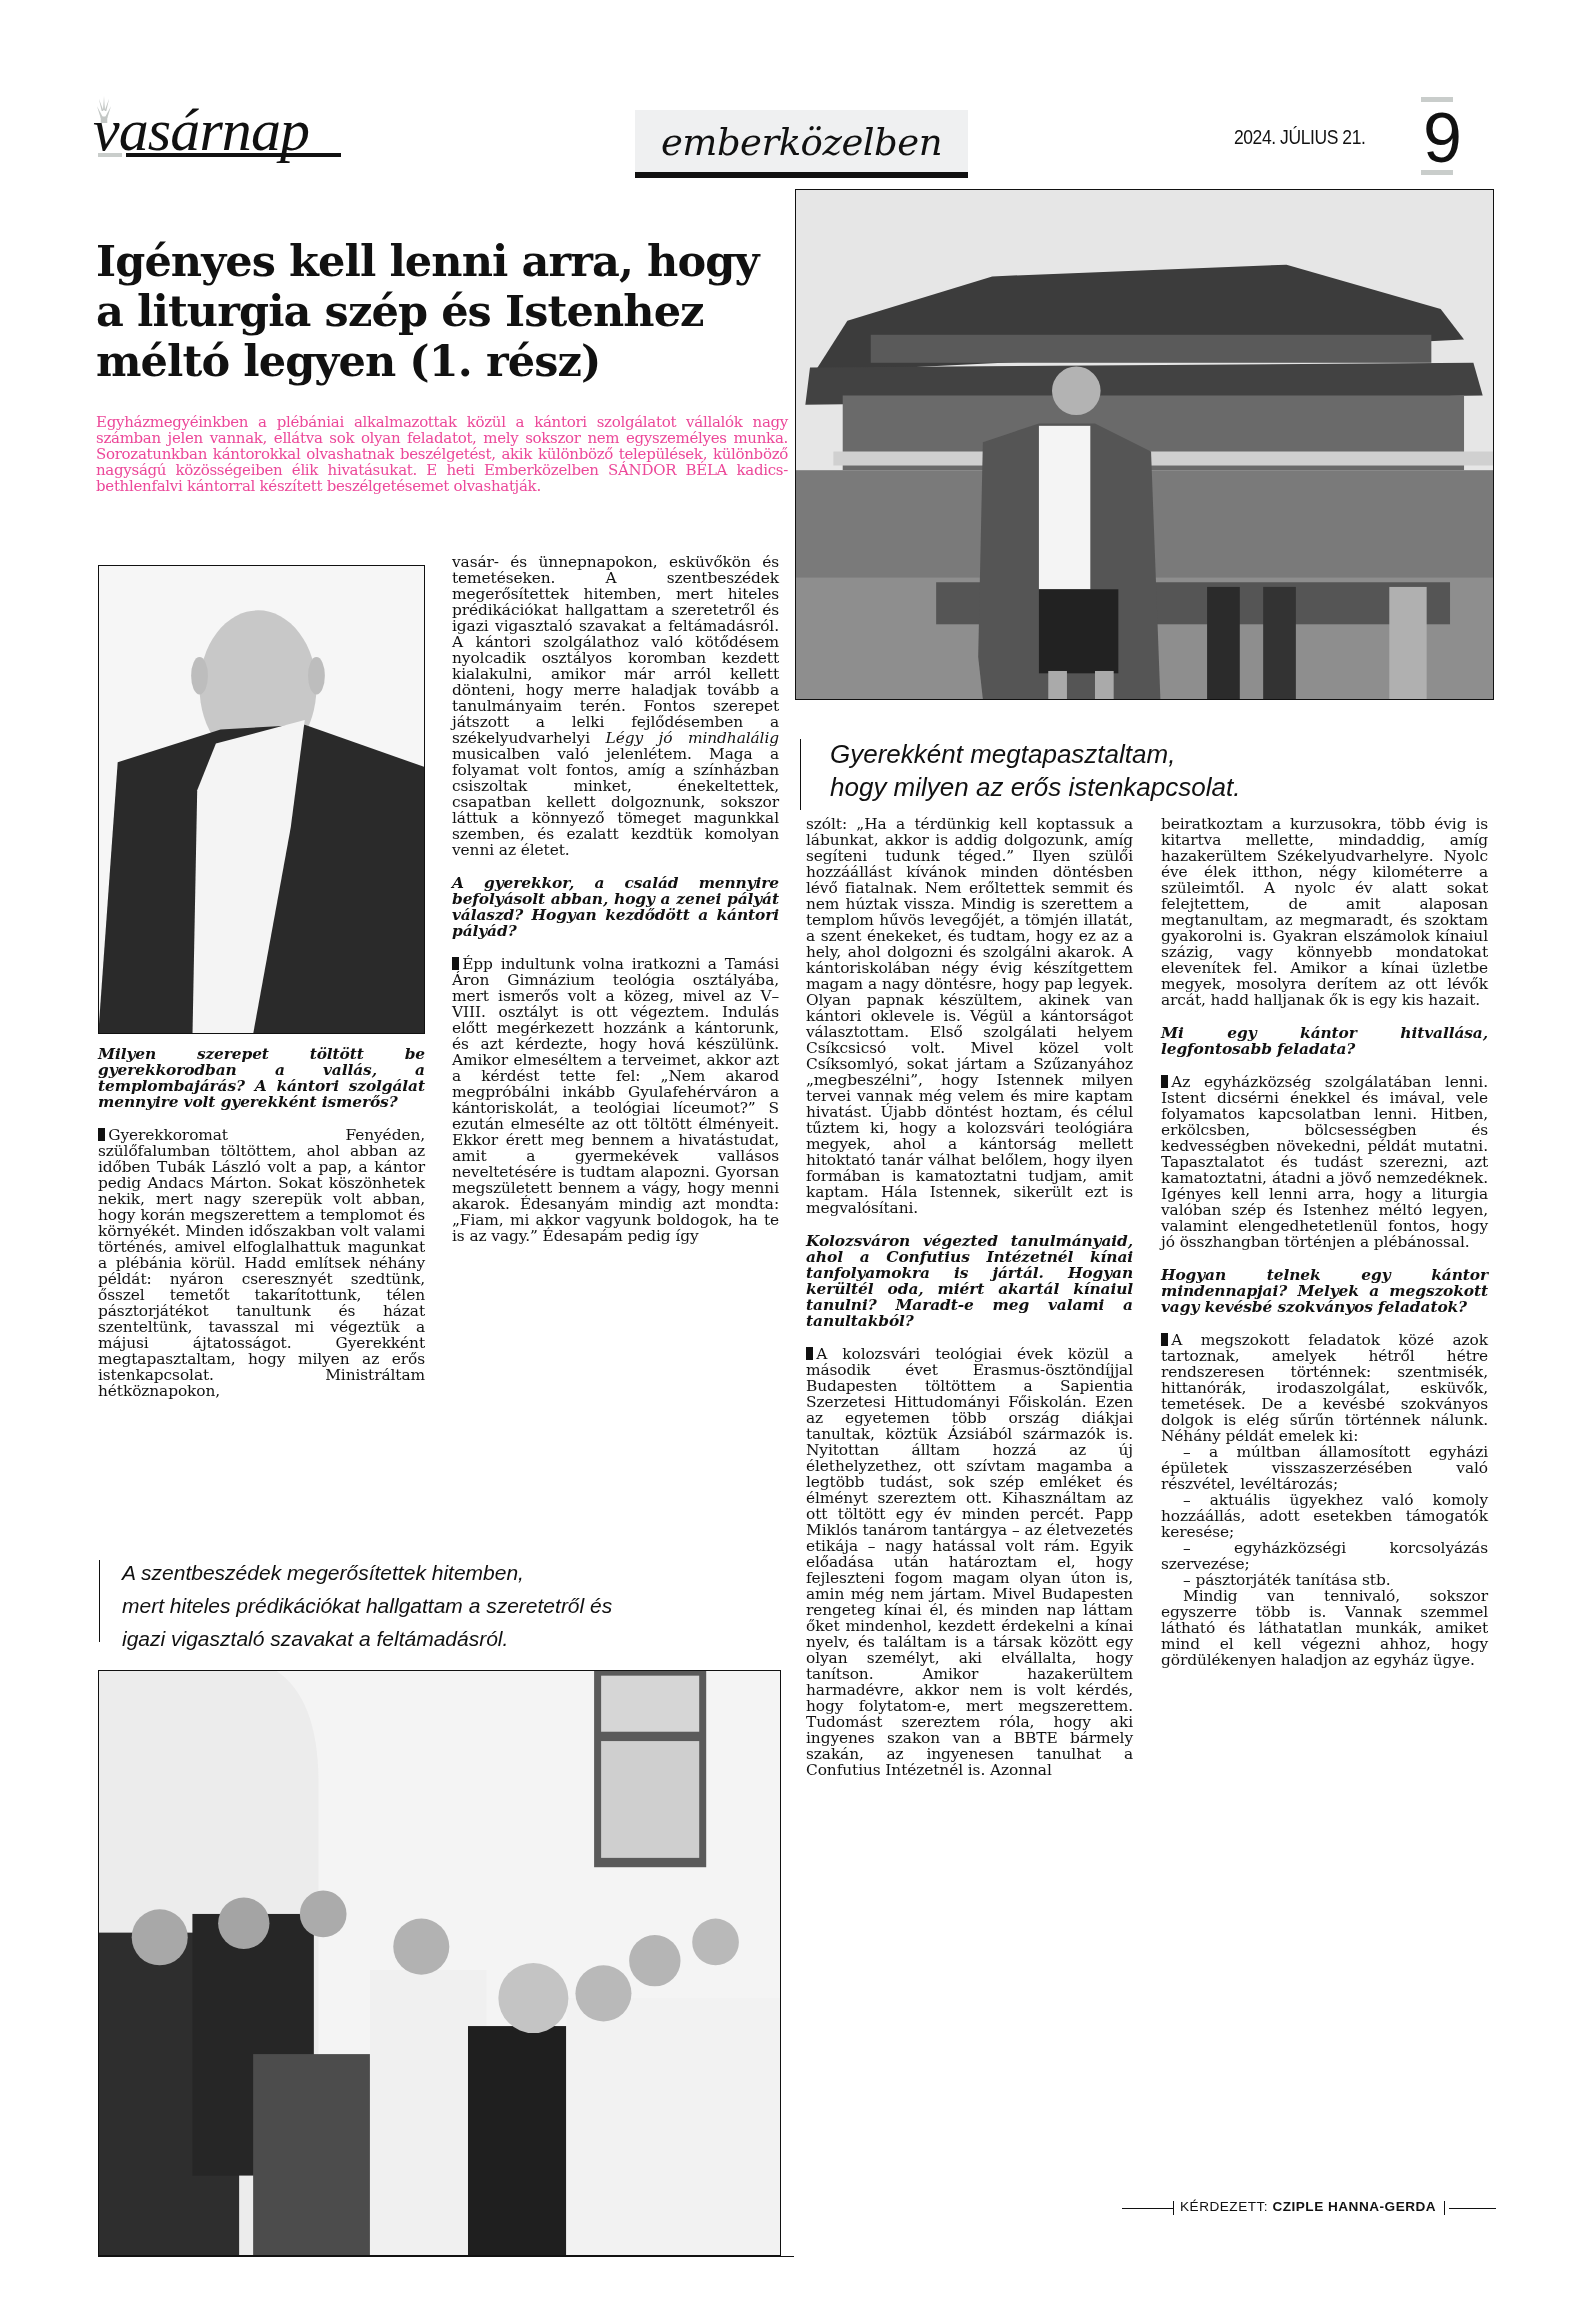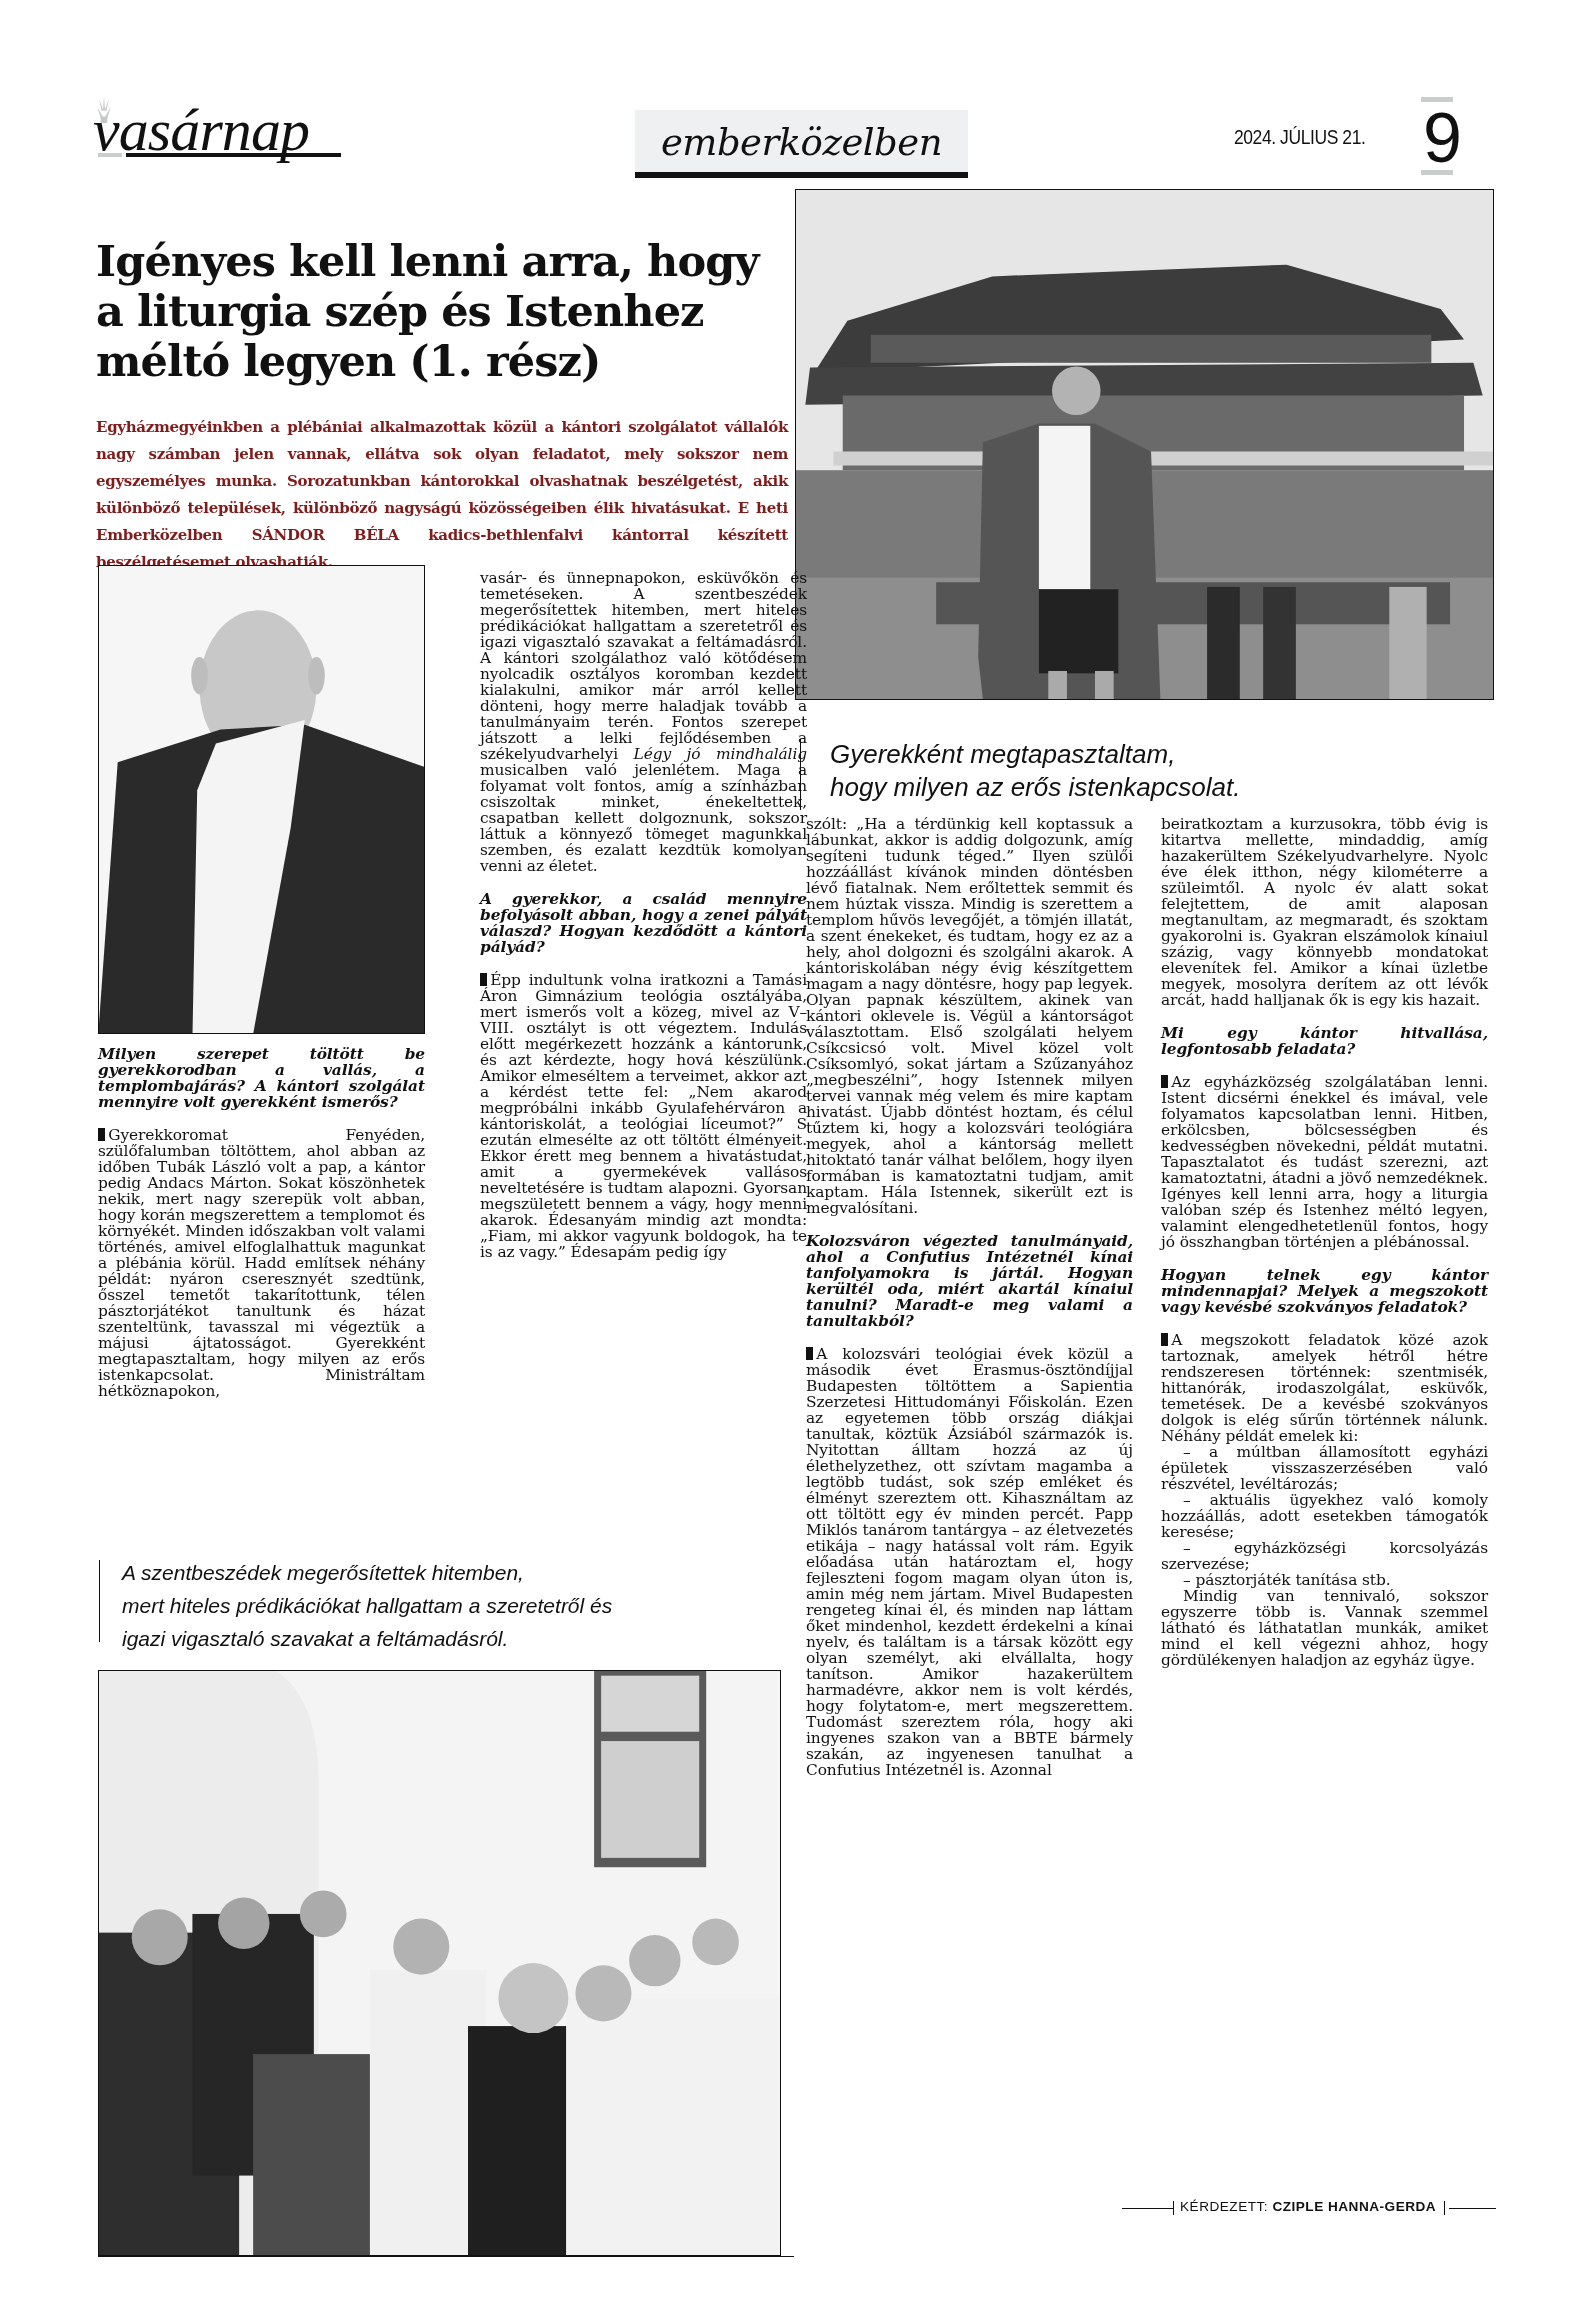--- a/index.html
+++ b/index.html
@@ -14,38 +14,38 @@
   .section-box { left:635px; top:110px; width:333px; height:67px; background:#eff0f1; }
   .section-label { left:635px; top:115px; width:333px; text-align:center; font-family:"DejaVu Serif", serif; font-style:italic; font-weight:normal; font-size:37px; line-height:56px; letter-spacing:-0.5px; color:#111; }
   .section-rule { left:635px; top:172px; width:333px; height:5.6px; background:#111; }
   .date { left:1234px; top:125px; font-family:"Liberation Sans", sans-serif; font-size:20.6px; letter-spacing:-0.5px; color:#111; transform:scaleX(0.85); transform-origin:left; }
   .page-num { left:1423px; top:103px; font-family:"Liberation Sans", sans-serif; font-size:70px; line-height:1; color:#111; }
   .pn-top { left:1421px; top:97px; width:32px; height:4.7px; background:#c9cdcb; }
   .pn-bot { left:1421px; top:170px; width:32px; height:4.7px; background:#c9cdcb; }
 
   
   .headline { left:96px; top:236px; width:692px; font-family:"DejaVu Serif", serif; font-weight:bold; font-size:43px; line-height:50px; letter-spacing:-0.9px; color:#111; }
-  .lead { left:96px; top:414px; width:692px; font-family:"DejaVu Serif", serif; font-weight:bold; font-size:15px; line-height:27px; text-align:justify; hyphens:manual; color:#7f1d1d; letter-spacing:-0.3px; }
+  .lead { left:96px; top:414px; width:692px; font-family:"DejaVu Serif", serif; font-weight:normal; font-size:15px; line-height:16px; text-align:justify; hyphens:manual; color:#ec4899; letter-spacing:-0.3px; }
 
   
   .photo { border:1.4px solid #111; overflow:hidden; }
   .portrait { left:98px; top:565px; width:325px; height:467px; background:#f2f2f2; }
   .china { left:795px; top:189px; width:697px; height:509px; background:#bdbdbd; }
   .choir { left:98px; top:1670px; width:681px; height:584px; background:#d8d8d8; }
   .bottom-rule { left:98px; top:2256px; width:696px; height:1.4px; background:#111; }
 
   
   .col { font-family:"DejaVu Serif", serif; font-size:15.4px; line-height:16px; text-align:justify; hyphens:manual; color:#111; letter-spacing:-0.1px; }
   .col p { margin:0; }
   .col .q { font-weight:bold; font-style:italic; margin:0 0 17px 0; }
   .col .gap { margin-top:17px; }
   .col .ind { text-indent:22px; }
   .sq { display:inline-block; width:6.5px; height:12.6px; background:#111; margin-right:3.7px; vertical-align:-0.9px; }
   .c1 { left:98px; top:1046px; width:327px; }
-  .c2 { left:480px; top:554px; width:327px;margin-top:16px; }
+  .c2 { left:452px; top:554px; width:327px; }
   .c3 { left:806px; top:816px; width:327px; }
   .c4 { left:1161px; top:816px; width:327px; }
 
   
   .pull { font-family:Liberation Sans, sans-serif; font-style:italic; color:#111; }
   .pull-bar { width:1.4px; background:#111; }
   .pq1-bar { left:800px; top:739px; height:71px; }
   .pq1 { left:830px; top:738px; font-size:26px; line-height:33px; }
   .pq2-bar { left:99px; top:1560px; height:82px; }
   .pq2 { left:122px; top:1556px; font-size:21px; line-height:33px; }

